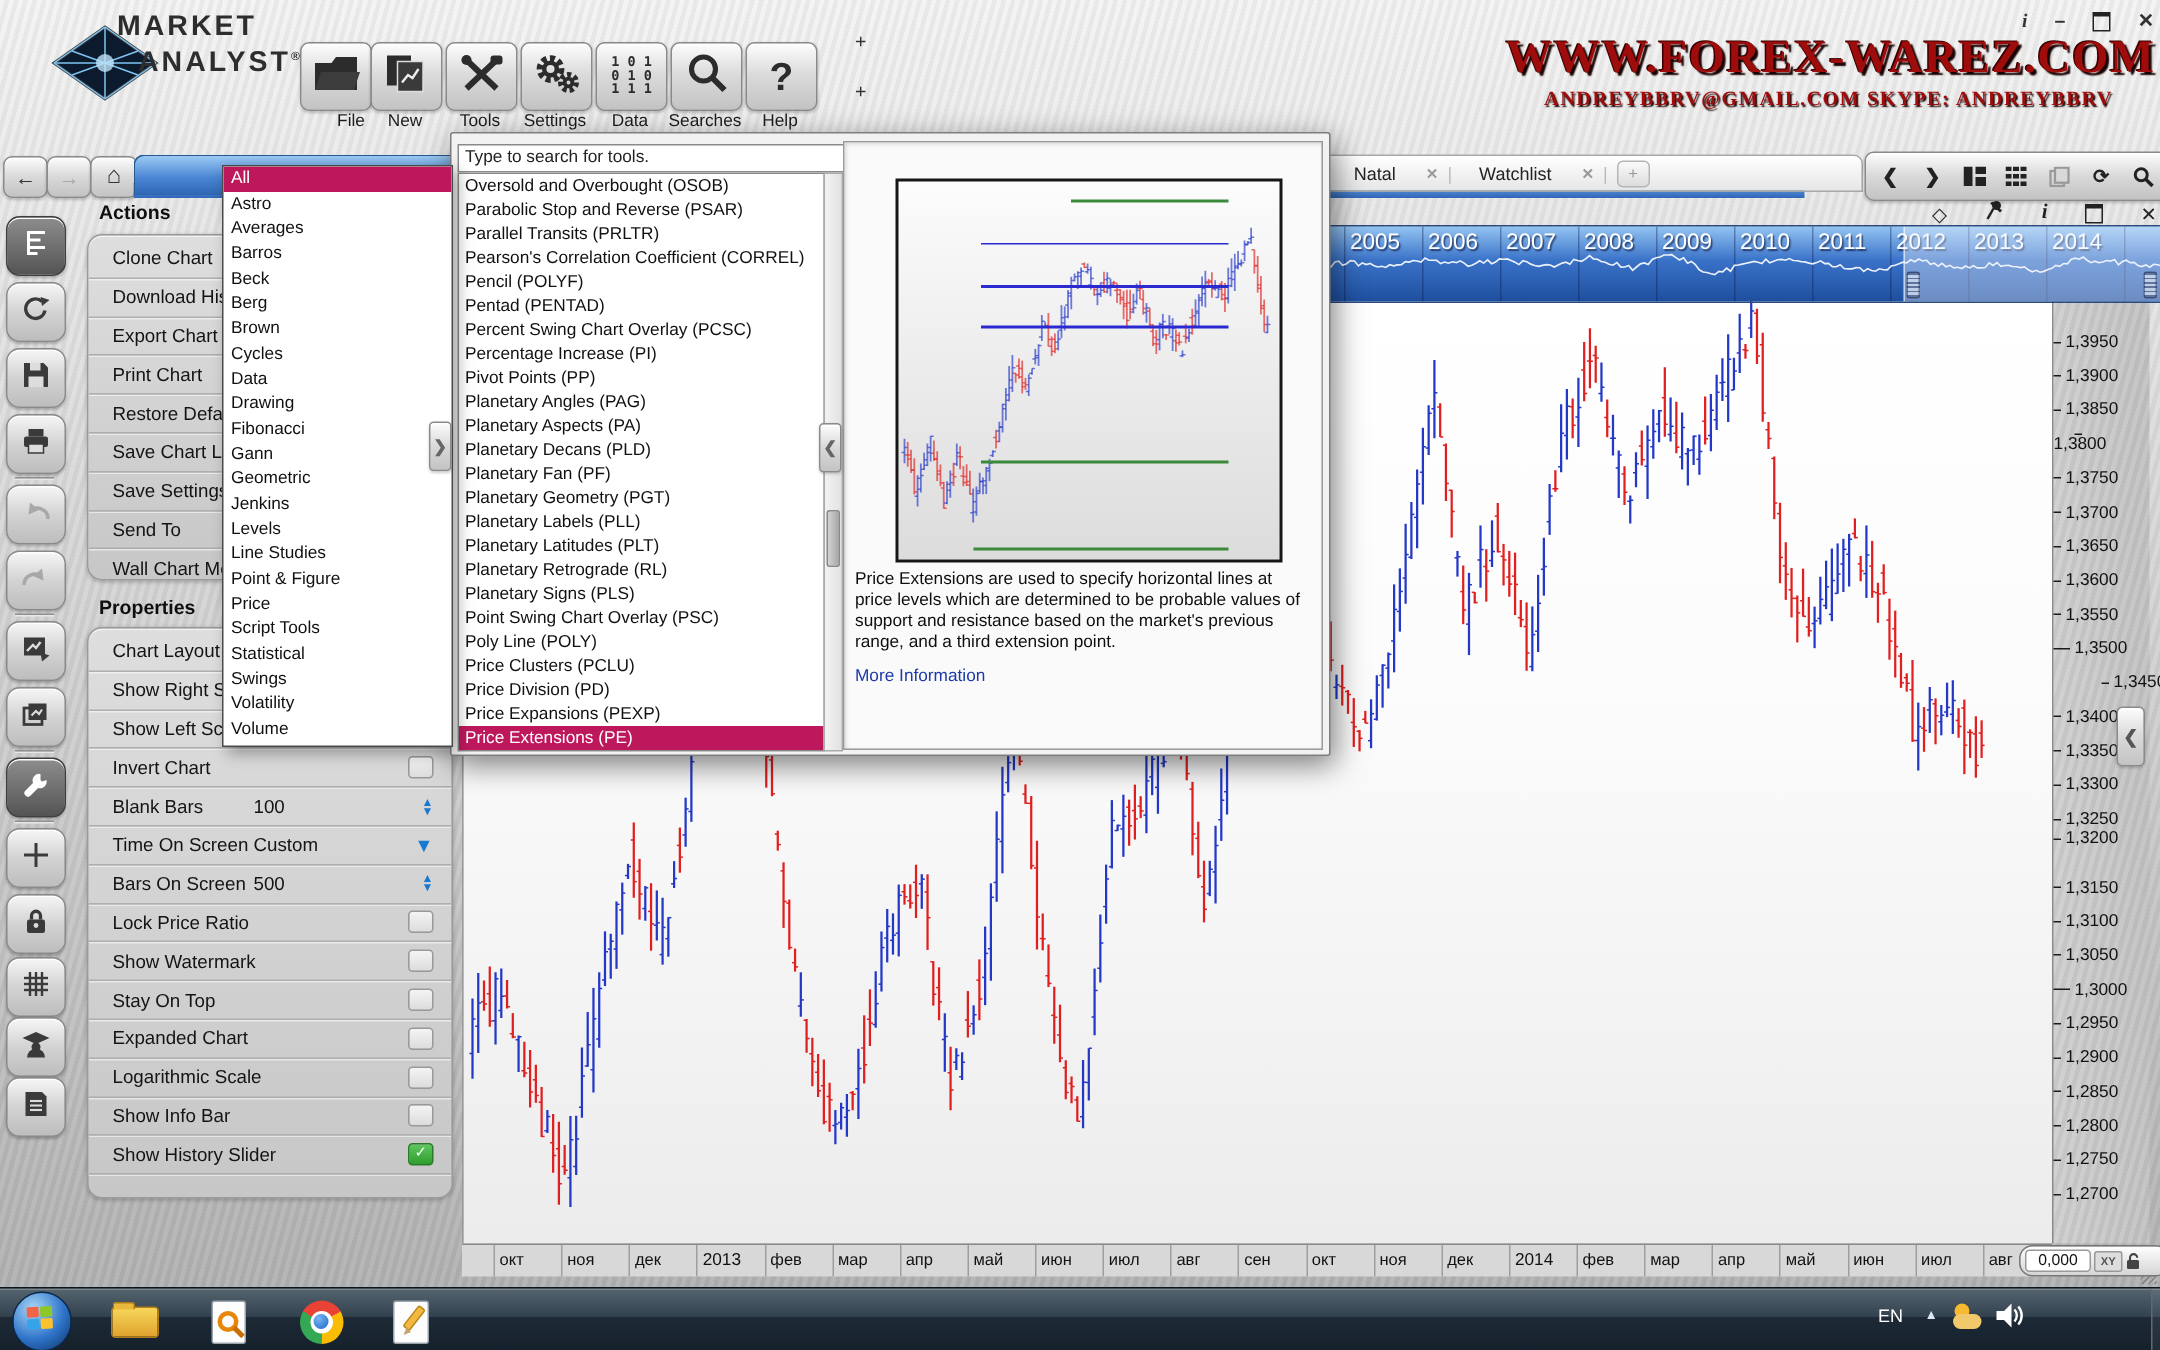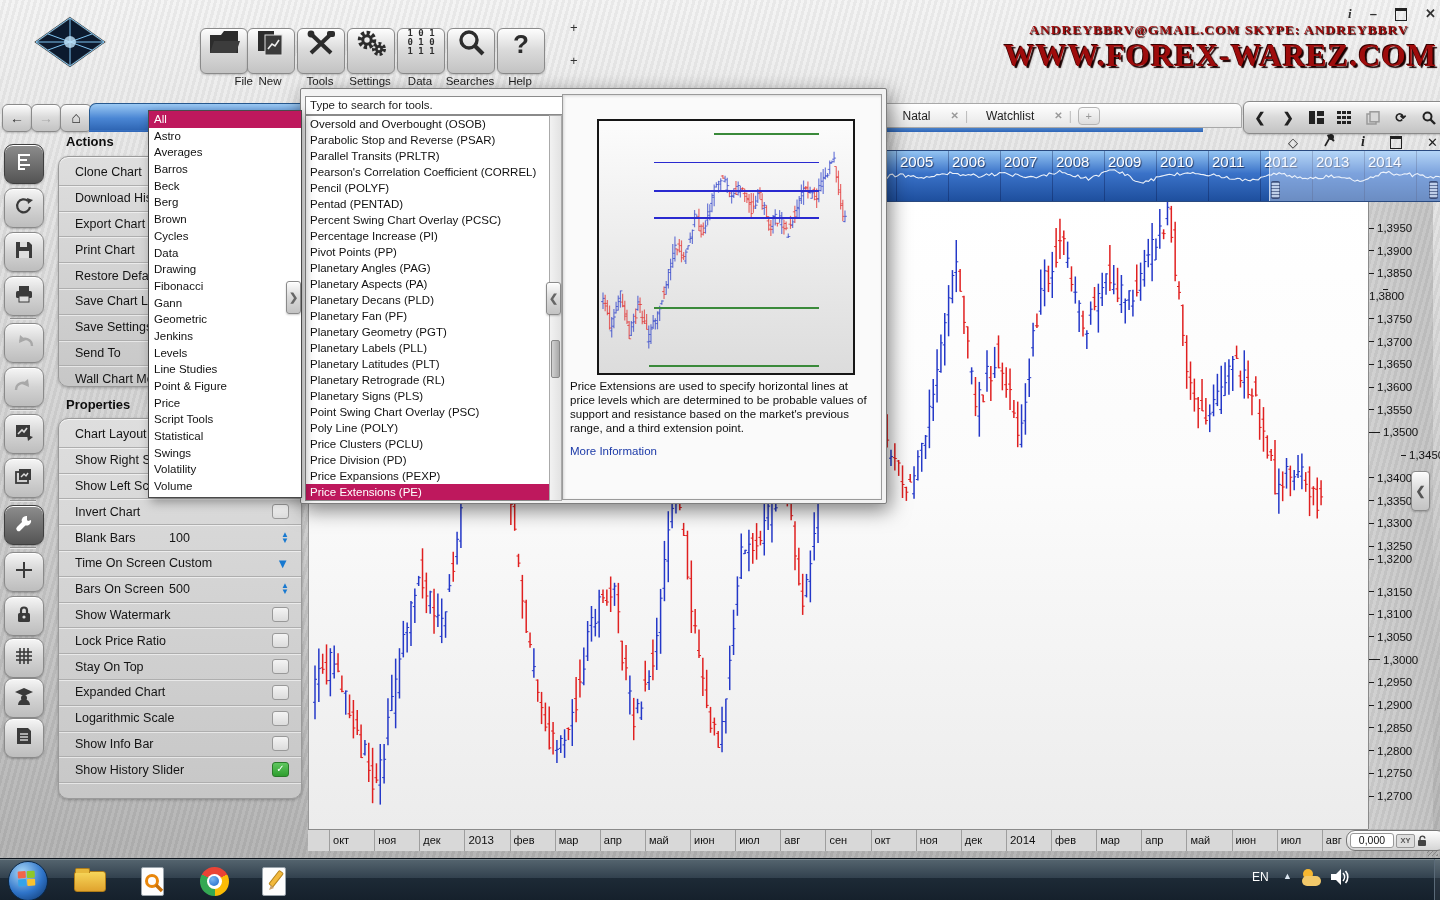--- a/index.html
+++ b/index.html
@@ -7,21 +7,21 @@
  font-family:"Liberation Sans",sans-serif;
  background:repeating-linear-gradient(105deg,rgba(255,255,255,.06) 0 3px,rgba(70,70,70,.06) 3px 6px),
  linear-gradient(180deg,#f3f3f3 0%,#ddd 30%,#c3c3c3 70%,#aeaeae 100%);}
 .abs{position:absolute}
 .metalbtn{background:linear-gradient(#fdfdfd,#dadada 48%,#c3c3c3);border:1px solid #8a8a8a;border-radius:6px;box-shadow:inset 0 1px 0 #fff,0 1px 2px rgba(0,0,0,.2)}
 
 #logo{left:34px;top:16px;width:170px;height:60px}
 #brand{left:78px;top:8px;line-height:20px;color:#2d2d2d;font-weight:bold;letter-spacing:2px;font-size:19px}
 #brand .l2{margin-left:14px;letter-spacing:2px}
 #brand sup{font-size:8px}
-.tb-btn{top:28px;width:46px;height:44px;display:flex;justify-content:center;color:#2b2b2b}
+.tb-btn{top:28px;width:46px;height:44px;display:flex;align-items:center;justify-content:center;color:#2b2b2b}
 .tb-lab{top:75px;width:60px;text-align:center;font-size:11.5px;color:#1c1c1c}
 #winctl span{color:#333;font-size:13px;font-weight:bold}
 #watermark{right:6px;top:20px;width:430px;text-align:center;font-family:"Liberation Serif",serif;color:#9e0c0c}
 #wm1{font-size:31px;font-weight:bold;letter-spacing:1px;text-shadow:2px 2px 1px #1a0000,-1px -1px 0 #3a0000;white-space:nowrap}
 #wm2{font-size:13.5px;font-weight:bold;margin-top:2px;text-shadow:1px 1px 1px #1a0000;letter-spacing:1px;white-space:nowrap}
 .plusmark{color:#333;font-size:13px}
 
 .navbtn{top:104px;height:26px;display:flex;align-items:center;justify-content:center;font-size:14px;color:#333}
 #eurtab{left:89px;top:103px;width:218px;height:26px;border:1px solid #27598f;border-bottom:none;border-radius:7px 7px 0 0;
  background:linear-gradient(#9ccaf4,#4a86d4 55%,#2f66b4);color:#fff;font-size:12px;display:flex;align-items:center;justify-content:center;z-index:3}
@@ -133,29 +133,33 @@
         <line x1="36" y1="2" x2="2" y2="26"></line>
           <line x1="36" y1="2" x2="70" y2="26"></line>
         <line x1="36" y1="50" x2="2" y2="26"></line>
           <line x1="36" y1="50" x2="70" y2="26"></line>
         <line x1="14" y1="18" x2="58" y2="34"></line>
           <line x1="14" y1="34" x2="58" y2="18"></line>
       </g>
       <circle cx="36" cy="26" r="6" fill="#bfe4fa" opacity="0.8"></circle>
     </svg>
   </div>
+  <div class="abs" id="brand">
+    <div><span>MARKET</span></div>
+    <div class="l2"><span>ANALYST</span><sup>®</sup></div>
+  </div>
 
   <div id="toolbar-root">
       <div class="abs tb-btn metalbtn" style="left: 200px;">
         <span><svg width="32" height="26">
             <path d="M2 24V6h11l3-4h14v22z" fill="#2c2c2c"></path>
             <path d="M2 24l4-12h26l-4 12z" fill="#3c3c3c"></path>
           </svg></span>
       </div>
-      <div class="abs tb-lab" style="left: 193px; text-align: right;">File</div>
+      <div class="abs tb-lab" style="left: 204px;">File</div>
       <div class="abs tb-btn metalbtn" style="left: 247px;">
         <span><svg width="30" height="28">
             <rect x="2" y="2" width="16" height="20" fill="#2c2c2c"></rect>
             <rect x="9" y="6" width="17" height="20" fill="#3a3a3a" stroke="#ddd"></rect>
             <polyline points="12,20 16,15 19,17 23,11" stroke="#eee" stroke-width="1.6" fill="none"></polyline>
           </svg></span>
       </div>
       <div class="abs tb-lab" style="left: 240px;">New</div>
       <div class="abs tb-btn metalbtn" style="left: 297px;">
         <span><svg width="30" height="28">
@@ -190,22 +194,22 @@
       <div class="abs tb-lab" style="left: 440px;">Searches</div>
       <div class="abs tb-btn metalbtn" style="left: 497px;">
         <span>
           <div style="font-size:26px;font-weight:bold;color:#2c2c2c">?</div>
         </span>
       </div>
       <div class="abs tb-lab" style="left: 490px;">Help</div>
     </div>
 
   <div class="abs" id="watermark">
+    <div id="wm1">WWW.FOREX-WAREZ.COM</div>
     <div id="wm2">ANDREYBBRV@GMAIL.COM   SKYPE: ANDREYBBRV</div>
-    <div id="wm1">WWW.FOREX-WAREZ.COM</div>
   </div>
 
   <div class="abs" id="winctl" style="left:1348px;top:6px;width:88px;display:flex;justify-content:space-between">
     <span style="font-family:'Liberation Serif',serif;font-style:italic">i</span>
     <span>–</span>
     <span class="maxbox" style="margin-top:2px"></span>
     <span>✕</span>
   </div>
 
   <div class="abs plusmark" style="left:570px;top:20px">+</div>
@@ -1444,27 +1448,27 @@
         <span class="lbl">Bars On Screen</span>
         <span class="val">500</span>
         <span class="ctr">
           <span class="spinner">
             <span>▲</span>
             <span>▼</span>
           </span>
         </span>
       </div>
       <div class="prow">
-        <span class="lbl">Show Watermark</span>
+        <span class="lbl">Lock Price Ratio</span>
         <span class="ctr">
           <span class="cb"></span>
         </span>
       </div>
       <div class="prow">
-        <span class="lbl">Lock Price Ratio</span>
+        <span class="lbl">Show Watermark</span>
         <span class="ctr">
           <span class="cb"></span>
         </span>
       </div>
       <div class="prow">
         <span class="lbl">Stay On Top</span>
         <span class="ctr">
           <span class="cb"></span>
         </span>
       </div>

